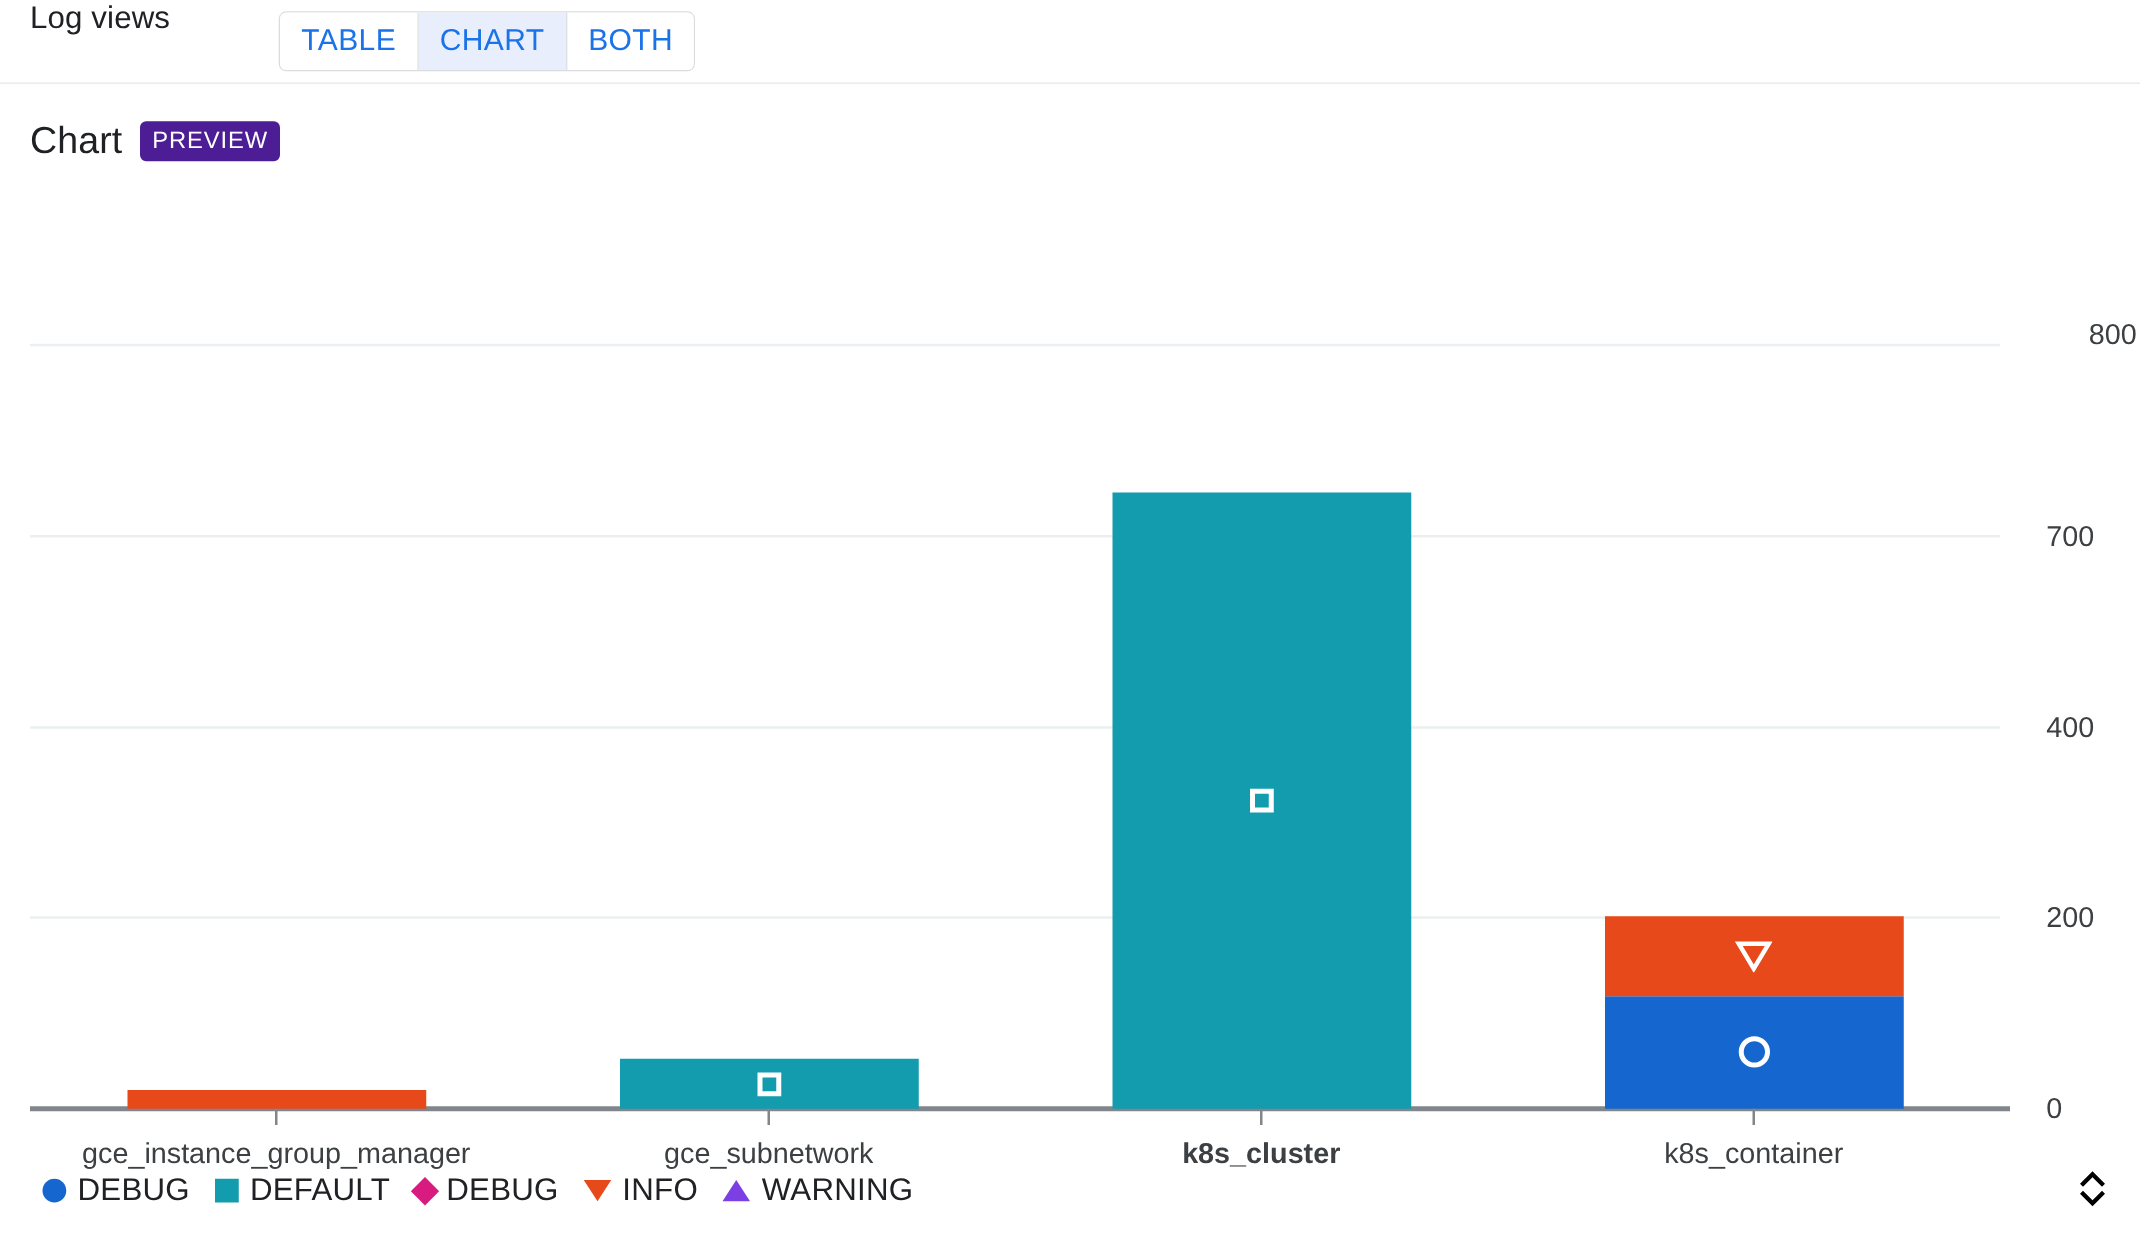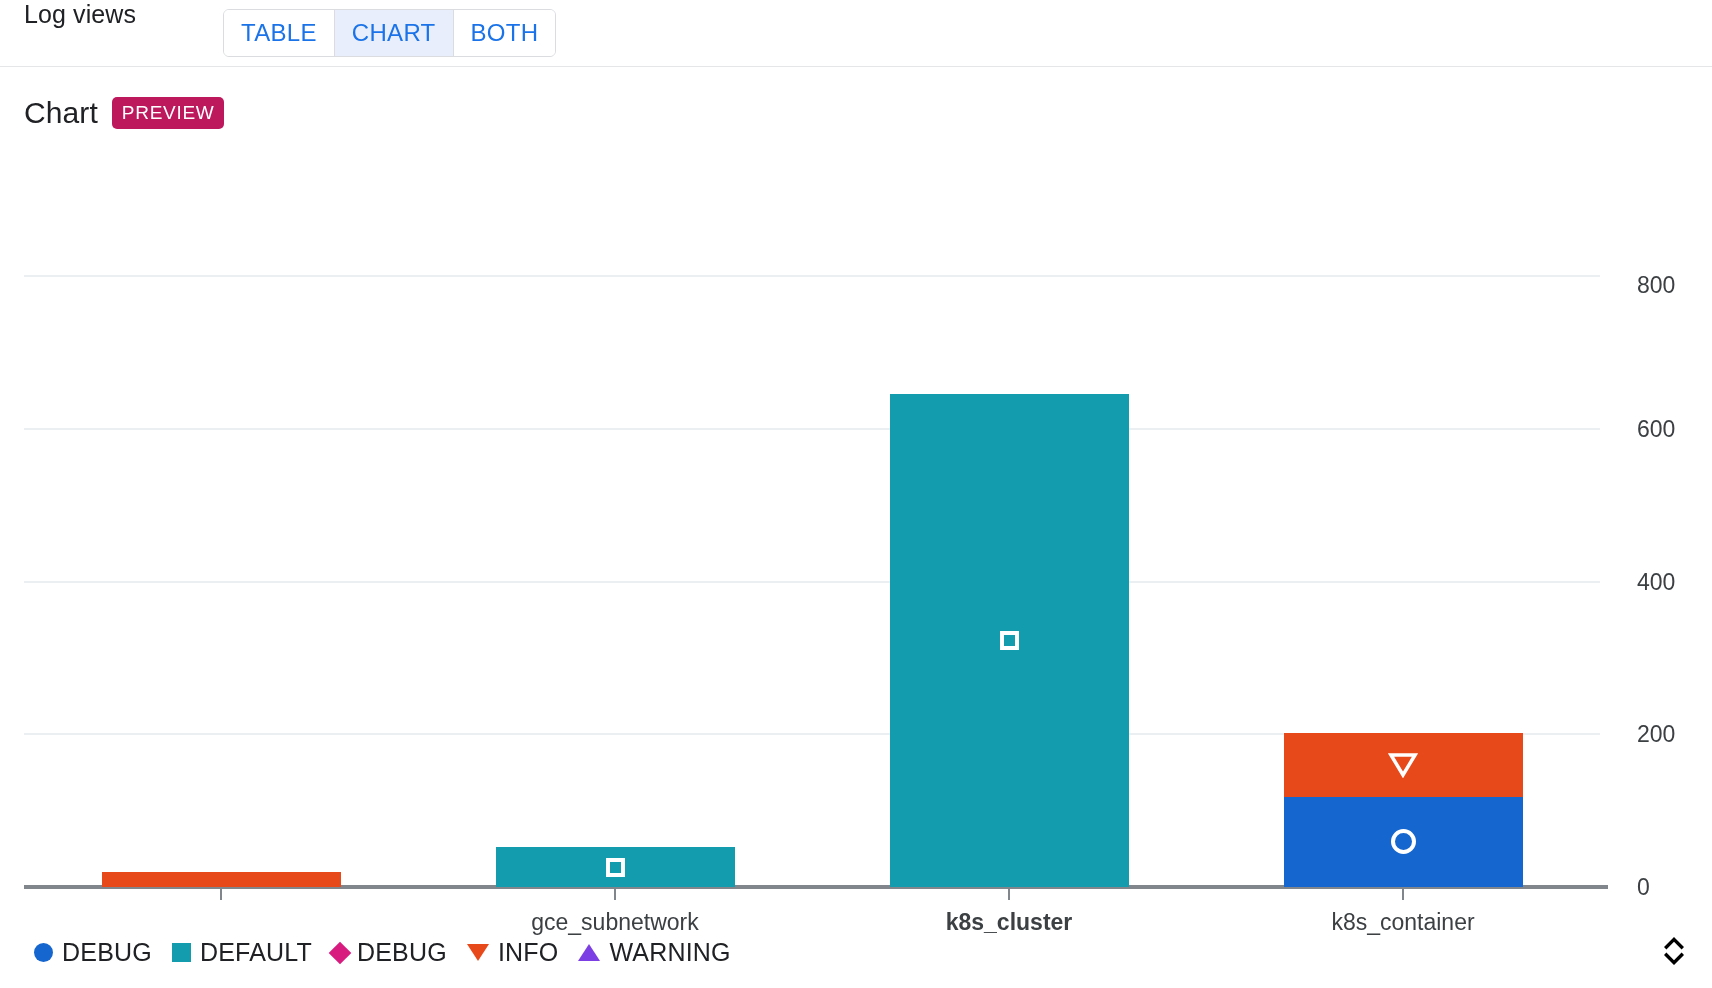--- a/index.html
+++ b/index.html
@@ -90,21 +90,21 @@
     align-items: center;
     padding: 29px 0 0 24px;
   }
   .chart-title {
     font-size: 30px;
     color: #202124;
     letter-spacing: 0.1px;
   }
   .preview-badge {
     margin-left: 14px;
-    background: #be185d;
+    background: #4c1d95;
     color: #ffffff;
     font-size: 19px;
     letter-spacing: 0.7px;
     padding: 6px 10px 7px 10px;
     border-radius: 5px;
     line-height: 1;
   }
 
   
   .plot-wrap {
@@ -252,28 +252,29 @@
 </div>
 
 <div class="plot-wrap">
   <div class="plot" id="plot">
       <div class="ytick-label" style="top: 697px;">0</div>
       <div class="gridline" style="top: 543.25px;"></div>
       <div class="ytick-label" style="top: 544.25px;">200</div>
       <div class="gridline" style="top: 390.5px;"></div>
       <div class="ytick-label" style="top: 391.5px;">400</div>
       <div class="gridline" style="top: 237.75px;"></div>
-      <div class="ytick-label" style="top: 238.75px;">600</div>
+      <div class="ytick-label" style="top: 238.75px;">700</div>
       <div class="gridline" style="top: 85px;"></div>
-      <div class="ytick-label" style="top: 95px;">800</div>
+      <div class="ytick-label" style="top: 78px; margin-left: 34px;">800</div>
       <div class="baseline" style="top: 695px;"></div>
       <div class="bar-group" style="left: 77.5px; width: 239px; bottom: 33px; height: 1px;">
         <div class="bar-seg" style="background: rgb(232, 73, 27); height: 15.275px; bottom: 0px;"></div>
       </div>
       <div class="xtick" style="left: 196px; top: 697px;"></div>
+      <div class="xlabel" style="left: 197px; top: 719px;">gce_instance_group_manager</div>
       <div class="bar-group" style="left: 471.5px; width: 239px; bottom: 33px; height: 1px;">
         <div class="bar-seg" style="background: rgb(18, 156, 173); height: 39.715px; bottom: 0px;">
           <div class="mk-square"></div>
         </div>
       </div>
       <div class="xtick" style="left: 590px; top: 697px;"></div>
       <div class="xlabel" style="left: 591px; top: 719px;">gce_subnetwork</div>
       <div class="bar-group" style="left: 865.5px; width: 239px; bottom: 33px; height: 1px;">
         <div class="bar-seg" style="background: rgb(18, 156, 173); height: 492.619px; bottom: 0px;">
           <div class="mk-square"></div>

